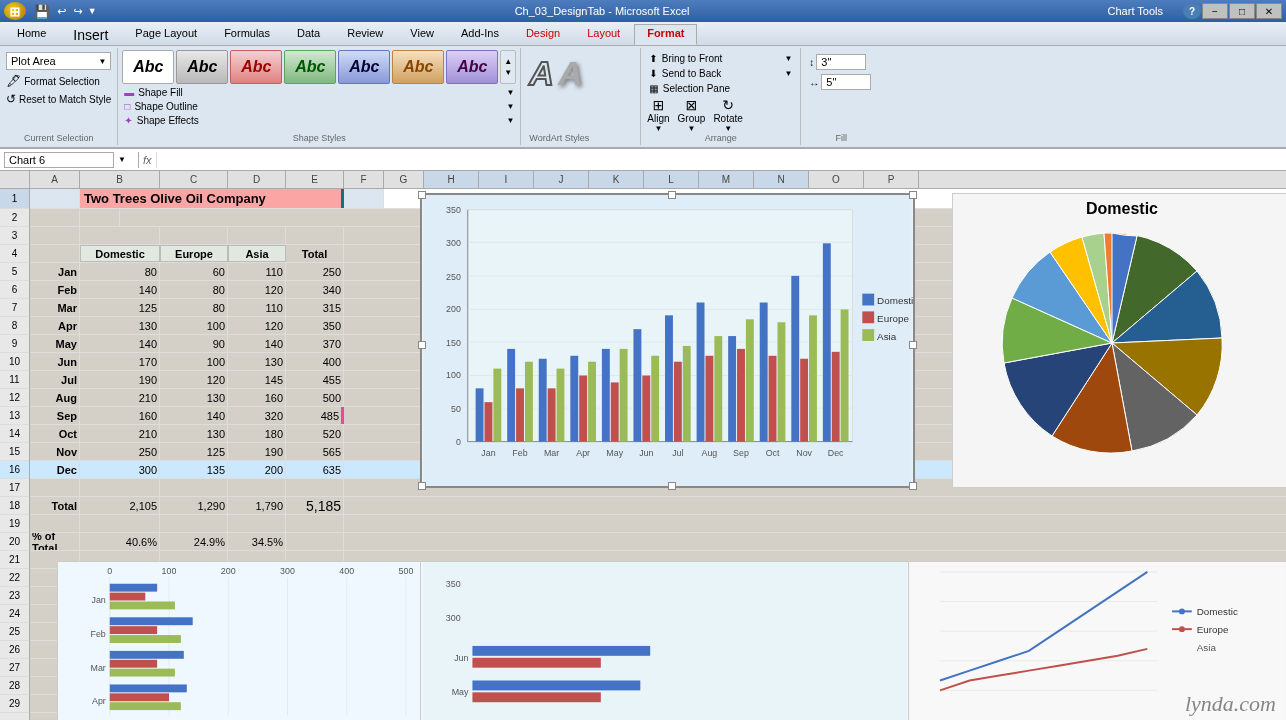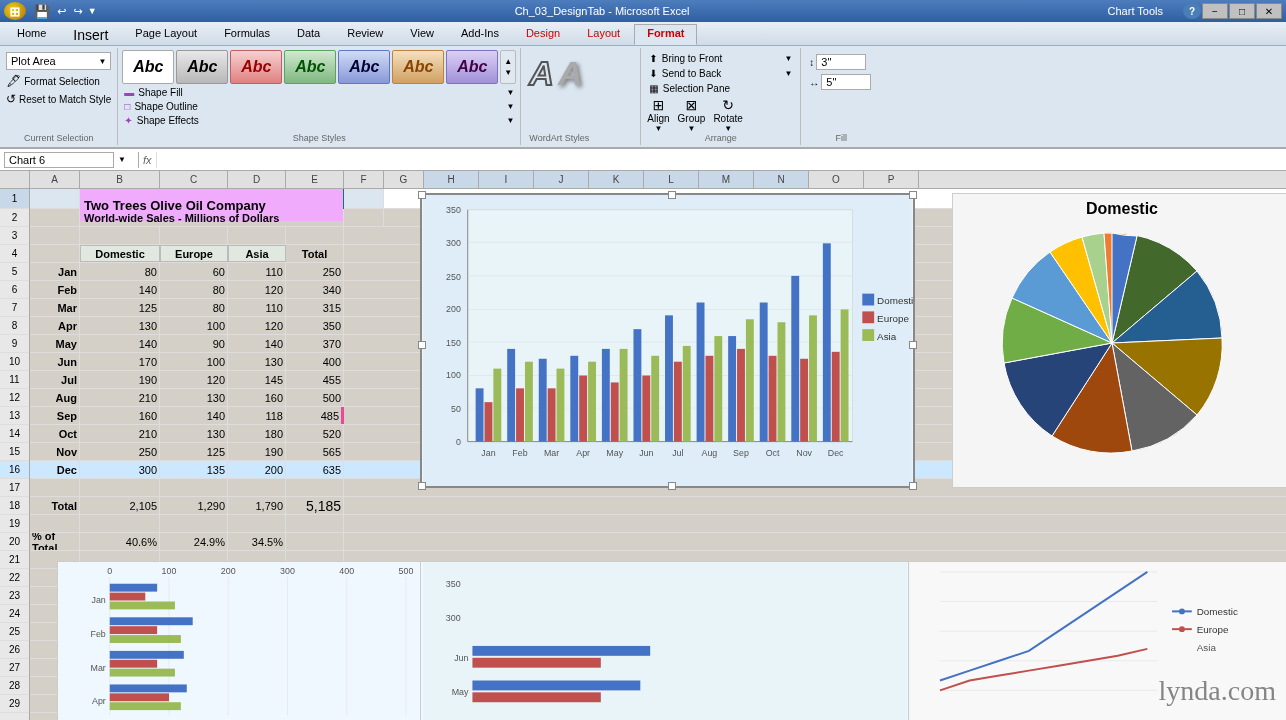--- a/index.html
+++ b/index.html
@@ -217,28 +217,27 @@
       <div style="height:18px; display:flex; align-items:center; justify-content:center; font-size:10px; border-bottom:1px solid #ddd; cursor:pointer;">28</div>
       <div style="height:18px; display:flex; align-items:center; justify-content:center; font-size:10px; border-bottom:1px solid #ddd; cursor:pointer;">29</div>
     </div>
 
     <div style="flex:1; position:relative; overflow:hidden;">
 
       <div style="position:absolute; top:0; left:0; right:0;">
 
         <div style="display:flex; height:20px; border-bottom:1px solid #ddd;">
           <div style="width:50px; border-right:1px solid #ddd; font-size:11px; padding:0 2px; display:flex; align-items:center; overflow:hidden; background:#dce6f0;"></div>
-          <div style="width:264px; border-right:1px solid #0f766e; font-size:13px; font-weight:bold; padding:16px 4px; display:flex; align-items:center; background:#f0abfc; overflow:hidden;">Two Trees Olive Oil Company</div>
+          <div style="width:264px; border-right:3px solid #0f766e; font-size:13px; font-weight:bold; padding:3px 4px; display:flex; align-items:center; background:#fca5a5; overflow:hidden;">Two Trees Olive Oil Company</div>
           <div style="width:40px; border-right:1px solid #ddd; background:#dce6f0;"></div>
           <div style="flex:1; background:#fff;"></div>
         </div>
 
         <div style="display:flex; height:18px; border-bottom:1px solid #ddd;">
           <div style="width:50px; border-right:1px solid #ddd; font-size:11px; padding:0 2px; display:flex; align-items:center; overflow:hidden;"></div>
-          <div style="width:264px; border-right:1px solid #ddd; font-size:11px; font-weight:bold; padding:0 4px; display:flex; align-items:center; overflow:hidden;">World-wide Sales - Millions of Dollars</div>
           <div style="width:40px; border-right:1px solid #ddd;"></div>
           <div style="flex:1;"></div>
         </div>
 
         <div style="display:flex; height:18px; border-bottom:1px solid #ddd;">
           <div style="width:50px; border-right:1px solid #ddd;"></div>
           <div style="width:80px; border-right:1px solid #ddd;"></div>
           <div style="width:68px; border-right:1px solid #ddd;"></div>
           <div style="width:58px; border-right:1px solid #ddd;"></div>
           <div style="width:58px; border-right:1px solid #ddd;"></div>
@@ -316,21 +315,21 @@
     <div style="width:80px; border-right:1px solid #ddd; font-size:11px; padding:0 2px; display:flex; align-items:center; justify-content:flex-end;">210</div>
     <div style="width:68px; border-right:1px solid #ddd; font-size:11px; padding:0 2px; display:flex; align-items:center; justify-content:flex-end;">130</div>
     <div style="width:58px; border-right:1px solid #ddd; font-size:11px; padding:0 2px; display:flex; align-items:center; justify-content:flex-end;">160</div>
     <div style="width:58px; border-right:1px solid #ddd; font-size:11px; padding:0 2px; display:flex; align-items:center; justify-content:flex-end;">500</div>
     <div style="flex:1;"></div>
   </div>
             <div style="display: flex; height: 18px; border-bottom: 1px solid rgb(221, 221, 221);">
     <div style="width:50px; border-right:1px solid #ddd; font-size:11px; font-weight:bold; padding:0 2px; display:flex; align-items:center; justify-content:flex-end;">Sep</div>
     <div style="width:80px; border-right:1px solid #ddd; font-size:11px; padding:0 2px; display:flex; align-items:center; justify-content:flex-end;">160</div>
     <div style="width:68px; border-right:1px solid #ddd; font-size:11px; padding:0 2px; display:flex; align-items:center; justify-content:flex-end;">140</div>
-    <div style="width:58px; border-right:1px solid #ddd; font-size:11px; padding:0 2px; display:flex; align-items:center; justify-content:flex-end;">118</div>
+    <div style="width:58px; border-right:1px solid #ddd; font-size:11px; padding:0 2px; display:flex; align-items:center; justify-content:flex-end;">320</div>
     <div style="width:58px; border-right:3px solid #ec4899; font-size:11px; padding:0 2px; display:flex; align-items:center; justify-content:flex-end;">485</div>
     <div style="flex:1;"></div>
   </div>
             <div style="display: flex; height: 18px; border-bottom: 1px solid rgb(221, 221, 221);">
     <div style="width:50px; border-right:1px solid #ddd; font-size:11px; font-weight:bold; padding:0 2px; display:flex; align-items:center; justify-content:flex-end;">Oct</div>
     <div style="width:80px; border-right:1px solid #ddd; font-size:11px; padding:0 2px; display:flex; align-items:center; justify-content:flex-end;">210</div>
     <div style="width:68px; border-right:1px solid #ddd; font-size:11px; padding:0 2px; display:flex; align-items:center; justify-content:flex-end;">130</div>
     <div style="width:58px; border-right:1px solid #ddd; font-size:11px; padding:0 2px; display:flex; align-items:center; justify-content:flex-end;">180</div>
     <div style="width:58px; border-right:1px solid #ddd; font-size:11px; padding:0 2px; display:flex; align-items:center; justify-content:flex-end;">520</div>
     <div style="flex:1;"></div>
@@ -684,17 +683,17 @@
           <line x1="265" y1="68" x2="285" y2="68" stroke="#c0504d" stroke-width="2"></line>
           <circle cx="275" cy="68" r="3" fill="#c0504d"></circle>
           <text x="290" y="72" font-size="10" fill="#333">Europe</text>
 
           <text x="290" y="90" font-size="10" fill="#555">Asia</text>
         </svg>
       </div>
 
       <div style="position:absolute; top:0; left:930px; font-size:11px; color:#333; padding:2px; background:transparent;"></div>
 
-      <div style="position:absolute; bottom:14px; right:10px; opacity:0.7; font-family:Georgia,serif; font-size:28px; color:#555; ">lynda.com</div>
+      <div style="position:absolute; bottom:4px; right:10px; opacity:0.7; font-family:Georgia,serif; font-size:22px; color:#555; font-style:italic;">lynda.com</div>
 
     </div>
   </div>
 </div>
 
 </body></html>

